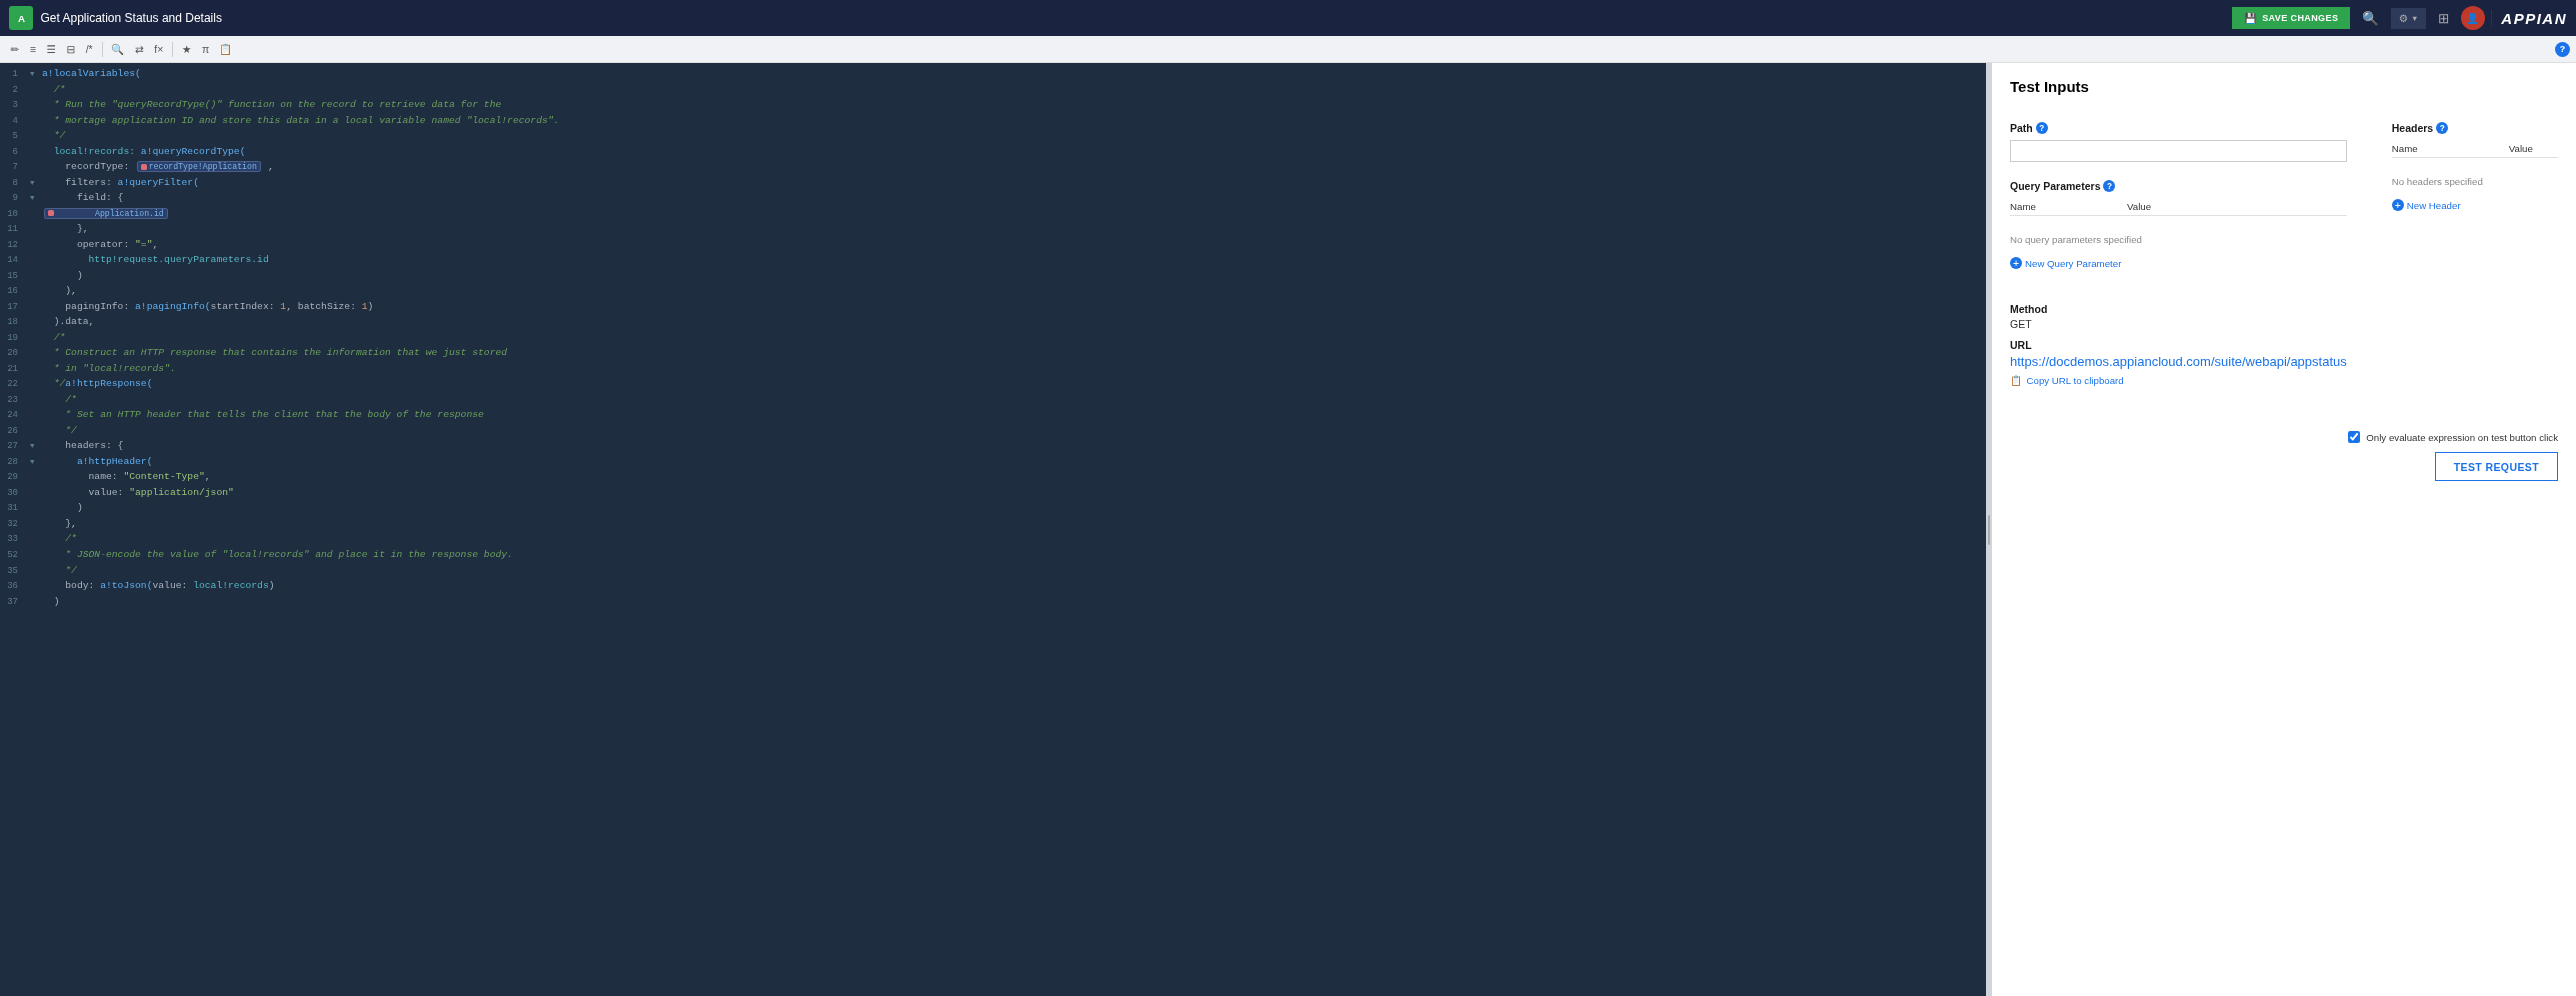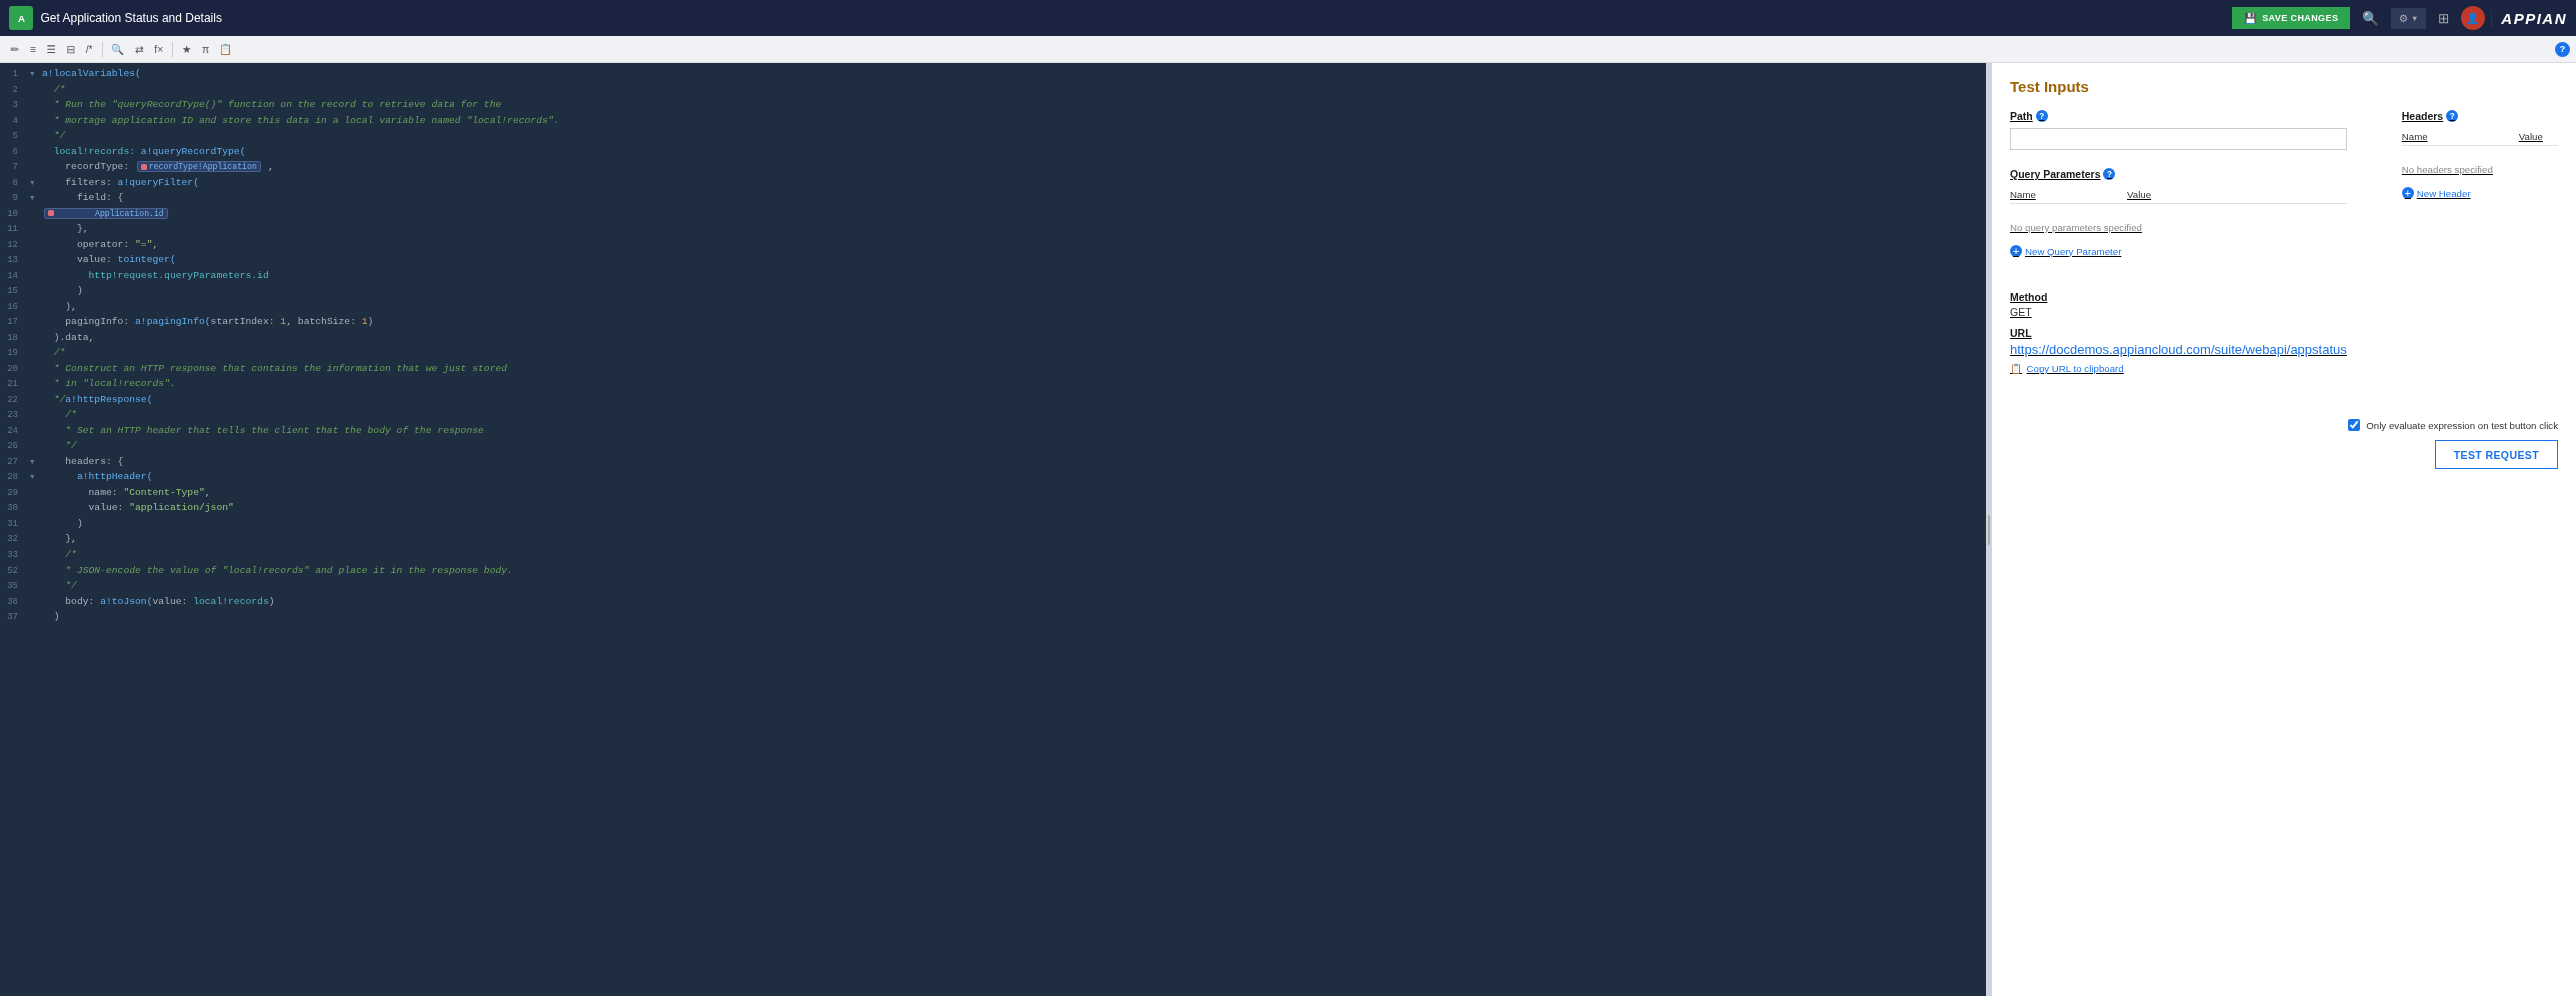--- a/index.html
+++ b/index.html
@@ -178,27 +178,26 @@
     .right-panel {
       width: 584px;
       background: white;
       overflow-y: auto;
       flex-shrink: 0;
       padding: 15px 18px;
     }
     .test-inputs-title {
       font-size: 15px;
       font-weight: 600;
-      color: #a16207;
-      margin-bottom: 15px;
+      color: #000000;
+      margin-bottom: 27px;
     }
     .panel-row {
       display: flex;
-      gap: 40px;
-      text-decoration: underline;
+      gap: 30px;
     }
     .panel-col {
       flex: 1;
     }
     .section-title {
       font-size: 10.5px;
       font-weight: 700;
       color: #1a1a1a;
       margin-bottom: 6px;
       display: flex;
@@ -416,25 +415,20 @@
           <span class="line-number">11</span>
           <span class="line-triangle" style="color: rgb(90, 122, 138); font-size: 7.5px; width: 12px;"> </span>
           <span class="code-content"><span style="color: rgb(171, 178, 191);">      },</span></span>
         </div>
         <div class="code-line">
           <span class="line-number">12</span>
           <span class="line-triangle" style="color: rgb(90, 122, 138); font-size: 7.5px; width: 12px;"> </span>
           <span class="code-content"><span style="color: rgb(171, 178, 191);">      operator: </span><span style="color: rgb(152, 195, 121);">"="</span><span style="color: rgb(171, 178, 191);">,</span></span>
         </div>
         <div class="code-line">
-          <span class="line-number">13</span>
-          <span class="line-triangle" style="color: rgb(90, 122, 138); font-size: 7.5px; width: 12px;"> </span>
-          <span class="code-content"><span style="color: rgb(171, 178, 191);">      value: </span><span style="color: rgb(97, 175, 239);">tointeger(</span></span>
-        </div>
-        <div class="code-line">
           <span class="line-number">14</span>
           <span class="line-triangle" style="color: rgb(90, 122, 138); font-size: 7.5px; width: 12px;"> </span>
           <span class="code-content"><span style="color: rgb(86, 182, 194);">        http!request.queryParameters.id</span></span>
         </div>
         <div class="code-line">
           <span class="line-number">15</span>
           <span class="line-triangle" style="color: rgb(90, 122, 138); font-size: 7.5px; width: 12px;"> </span>
           <span class="code-content"><span style="color: rgb(171, 178, 191);">      )</span></span>
         </div>
         <div class="code-line">

